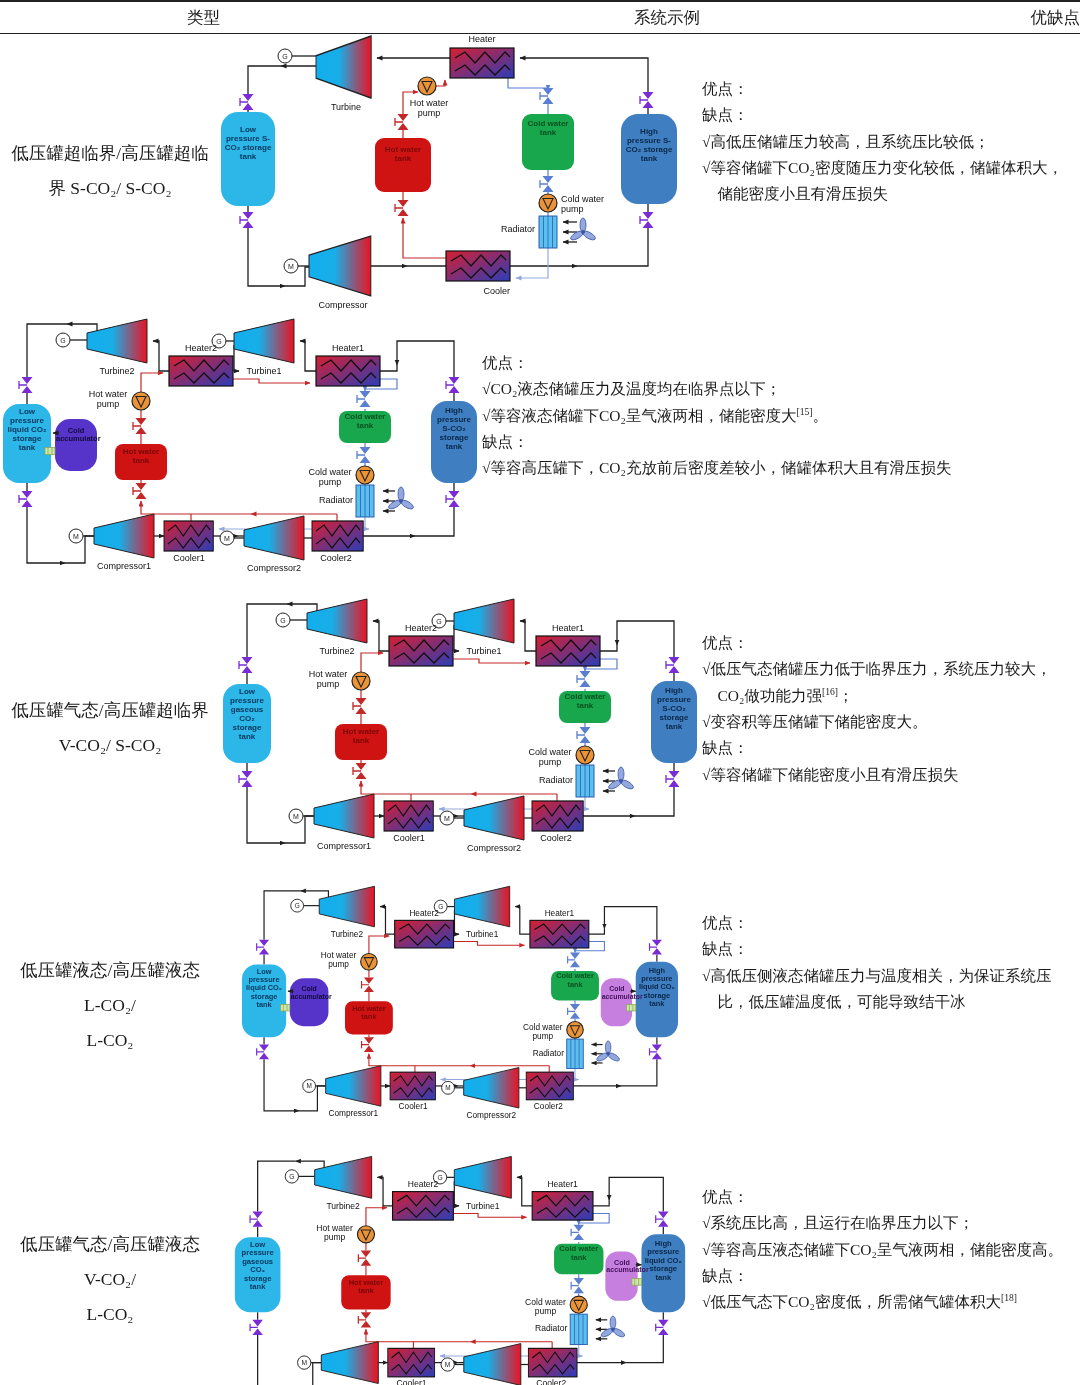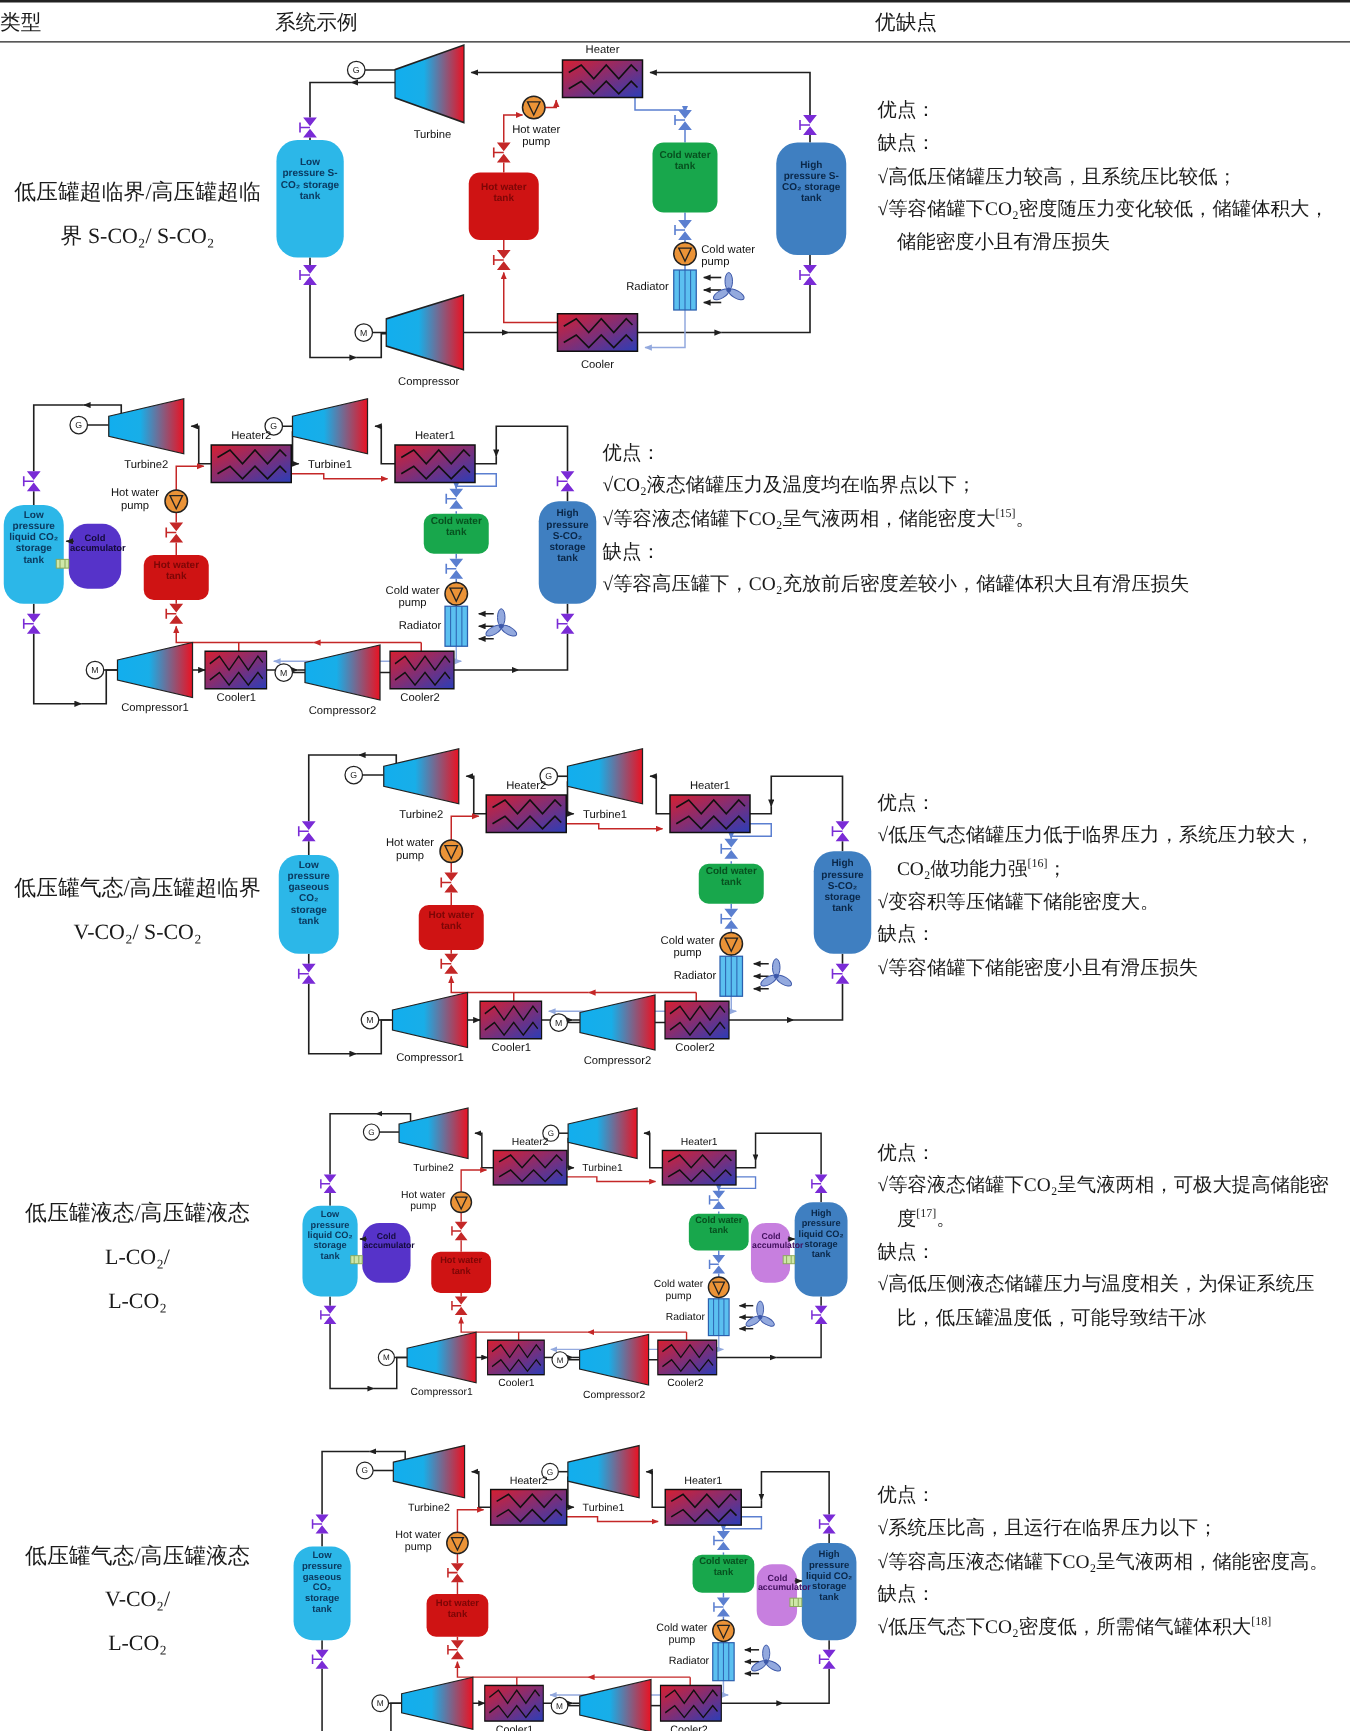--- a/index.html
+++ b/index.html
@@ -1,19 +1,19 @@
 <!DOCTYPE html>
 <html><head>
 <meta charset="utf-8">
 <style>
   html,body{margin:0;padding:0;background:#fff;}
   body{width:1080px;font-family:"Liberation Serif",serif;color:#1a1a1a;}
   .tbl{width:1080px;border-top:2.5px solid #222;border-bottom:2.5px solid #222;}
   .hdr{display:flex;align-items:center;height:31px;border-bottom:1.3px solid #222;font-size:16.5px;}
-  .hc{text-align:left;}
+  .hc{text-align:right;}
   .hc.c1{width:220px;} .hc.c2{width:480px;} .hc.c3{flex:1;font-family:Liberation Mono, monospace;}
   .row{display:flex;}
   .cell-type{width:220px;display:flex;flex-direction:column;justify-content:center;text-align:center;font-size:17.5px;line-height:2.0;}
   .cell-diag{width:480px;position:relative;display:flex;align-items:center;justify-content:center;overflow:visible;}
   .cell-pc{flex:1;padding:42px 8px 6px 2px;font-size:15.5px;line-height:1.7;}
   .pc-item{padding-left:1em;text-indent:-1em;}
   sup{font-size:0.62em;}
   .diagram{position:relative;width:478px;height:274px;font-family:"Liberation Sans",sans-serif;}
   .diagram svg.main{position:absolute;left:0;top:0;}
   .r4 .diagram{transform:scale(0.92);} .r5 .diagram{transform:scale(0.95);}
@@ -160,21 +160,21 @@
     <use href="#valve" transform="translate(327,62)" color="#5b7fd0"></use>
     <use href="#valve" transform="translate(327,150)" color="#5b7fd0"></use>
     <circle cx="64" cy="22" r="7" fill="#fff" stroke="#222"></circle>
     <text x="64" y="24.5" text-anchor="middle" font-size="7" fill="#222">G</text>
     <circle cx="70" cy="232" r="7" fill="#fff" stroke="#222"></circle>
     <text x="70" y="234.5" text-anchor="middle" font-size="7" fill="#222">M</text>
   </svg>
   <div class="dlbl" style="left:95px;top:68px;width:60px;">Turbine</div>
   <div class="dlbl" style="left:229px;top:0px;width:64px;">Heater</div>
   <div class="dlbl" style="left:82px;top:266px;width:80px;">Compressor</div>
-  <div class="dlbl" style="left:225px;top:252px;width:64px;">Cooler</div>
+  <div class="dlbl" style="left:225px;top:252px;width:64px;text-align:right;">Cooler</div>
   <div class="dlbl" style="left:180px;top:64px;width:56px;">Hot water pump</div>
   <div class="dlbl lft" style="left:340px;top:160px;width:60px;">Cold water pump</div>
   <div class="dlbl rgt" style="left:264px;top:190px;width:50px;">Radiator</div>
   <div class="dlbl tank red" style="left:155px;top:112px;width:54px;">Hot water tank</div>
   <div class="dlbl tank grn" style="left:302px;top:86px;width:50px;">Cold water tank</div>
   <div class="dlbl tank" style="left:2px;top:92px;width:50px;">Low pressure S-CO₂ storage tank</div>
   <div class="dlbl tank hi" style="left:402px;top:94px;width:52px;">High pressure S-CO₂ storage tank</div>
 </div>
     </div>
     <div class="cell-pc">
@@ -548,21 +548,20 @@
   <div class="dlbl tank red" style="left:115px;top:137px;width:50px;">Hot water tank</div>
   <div class="dlbl tank grn" style="left:340px;top:102px;width:48px;">Cold water tank</div>
   <div class="dlbl tank" style="left:3px;top:97px;width:46px;">Low pressure liquid CO₂ storage tank</div>
   <div class="dlbl tank hi" style="left:431px;top:96px;width:44px;">High pressure liquid CO₂ storage tank</div>
   <div class="dlbl acc" style="left:55px;top:116px;width:40px;">Cold accumulator</div>
   <div class="dlbl acc lt" style="left:393px;top:116px;width:33px;">Cold accumulator</div>
 </div>
     </div>
     <div class="cell-pc">
       <div>优点：</div>
-      <div class="pc-item">√等容液态储罐下CO₂呈气液两相，可极大提高储能密度<sup>[17]</sup>。</div>
       <div class="pc-item"></div>
       <div>缺点：</div>
       <div class="pc-item">√高低压侧液态储罐压力与温度相关，为保证系统压比，低压罐温度低，可能导致结干冰</div>
       <div class="pc-item"></div>
     </div>
   </div>
 
   <div class="row r5" style="min-height:262px;">
     <div class="cell-type">
       <div>低压罐气态/高压罐液态</div>

